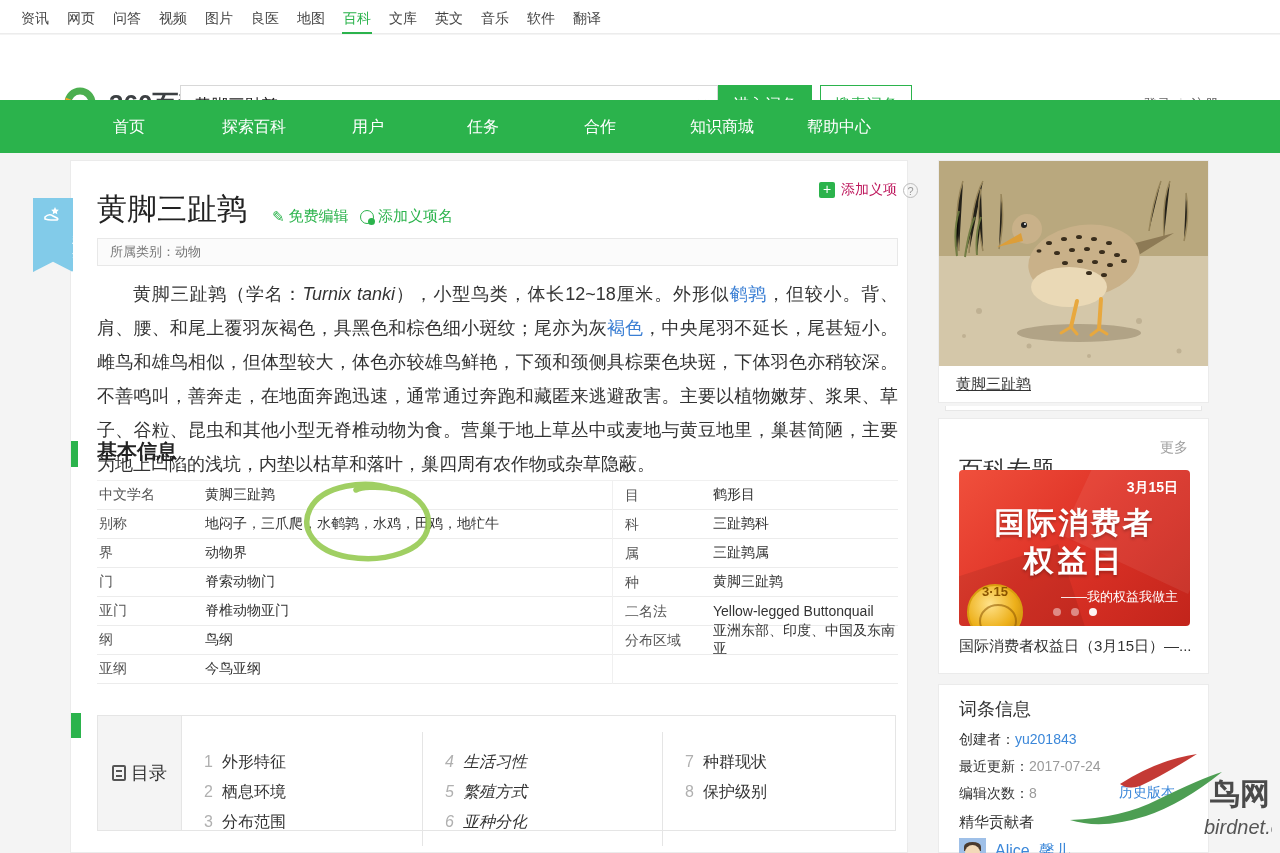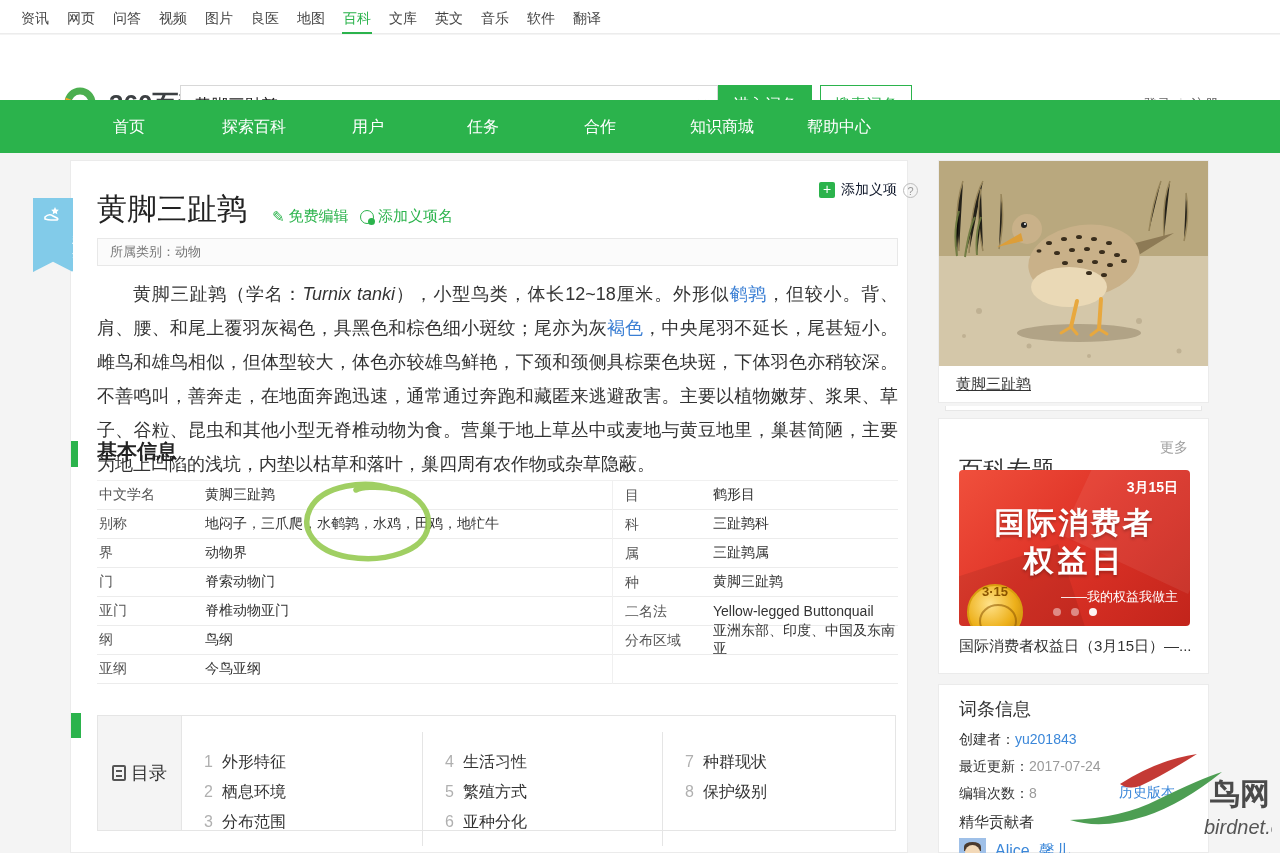--- a/index.html
+++ b/index.html
@@ -30,21 +30,21 @@
 
   
   .main-card { position:absolute; left:70px; top:160px; width:838px; height:693px; background:#fff; border:1px solid #ebebeb; }
 
   .ribbon { position:absolute; left:33px; top:198px; width:40px; height:74px; background:#82cbe9; z-index:4;
             clip-path:polygon(0 0,100% 0,100% 100%,50% 86%,0 100%); box-shadow:0 1px 3px rgba(0,0,0,.15); text-align:center; }
   .ribbon-txt { color:#fff; font-size:12px; line-height:15px; margin-top:3px;margin-left:39px; }
 
   .add-meaning { position:absolute; left:819px; top:181px; display:flex; align-items:center; z-index:2; }
   .plus-square { width:16px; height:16px; background:#2bb34c; color:#fff; font-size:14px; line-height:15px; text-align:center; border-radius:2px; cursor:pointer; }
-  .am-label { font-size:14px; color:#0f172a; margin:0 6px 0 6px; cursor:pointer; }
+  .am-label { font-size:14px; color:#be185d; margin:0 6px 0 6px; cursor:pointer; }
   .help-circle { width:15px; height:15px; border:1px solid #bbb; border-radius:50%; color:#999; font-size:11px; line-height:14px; text-align:center; cursor:pointer; }
 
   .page-title { position:absolute; left:97px; top:189px; font-size:30px; color:#222; font-weight:500; z-index:2; }
   .title-link { position:absolute; top:207px; font-size:15px; color:#2bb34c; cursor:pointer; z-index:2; display:flex; align-items:center; }
   .title-link .ic { margin-right:4px; font-size:15px; }
   .gcirc { display:inline-block; width:14px; height:14px; border:1.5px solid #2bb34c; border-radius:50%; position:relative; margin-right:4px; }
   .gcirc::after { content:""; position:absolute; right:-2px; bottom:-2px; width:7px; height:7px; background:#2bb34c; border-radius:50%; }
 
   .category-box { position:absolute; left:97px; top:238px; width:801px; height:28px; border:1px solid #e8e8e8; background:#fbfbfb; line-height:26px; padding-left:12px; font-size:13px; color:#777; z-index:2; }
 
@@ -65,21 +65,21 @@
   .annotation { position:absolute; left:296px; top:477px; z-index:3; pointer-events:none; }
 
   .section-bar2 { position:absolute; left:71px; top:713px; width:10px; height:25px; background:#2bb34c; z-index:2; }
   .toc-box { position:absolute; left:97px; top:715px; width:799px; height:116px; border:1px solid #e5e5e5; background:#fff; z-index:2; }
   .toc-label { position:absolute; left:0; top:0; width:84px; height:114px; background:#f4f4f4; border-right:1px solid #e5e5e5; display:flex; align-items:center; justify-content:center; font-size:18px; color:#333; }
   .toc-icon { display:inline-block; width:14px; height:16px; border:2px solid #555; border-radius:2px; margin-right:5px; position:relative; }
   .toc-icon::before, .toc-icon::after { content:""; position:absolute; left:2px; right:2px; height:2px; background:#555; }
   .toc-icon::before { top:3px; } .toc-icon::after { top:8px; }
   .toc-col { position:absolute; top:16px; height:114px; padding:15px 0 0 22px; }
   .toc-col.c1 { left:84px; width:240px; }
-  .toc-col.c2 { left:324px; width:240px; border-left:1px solid #e5e5e5; }
+  .toc-col.c2 { left:324px; width:240px; border-left:1px solid #e5e5e5;font-style:italic; }
   .toc-col.c3 { left:564px; width:233px; border-left:1px solid #e5e5e5; }
   .toc-item { height:30px; line-height:30px; font-size:16px; color:#333; cursor:pointer; }
   .toc-item .num { color:#b0b0b0; margin-right:9px; }
 
   
   .photo-card { position:absolute; left:938px; top:160px; width:271px; height:243px; background:#fff; border:1px solid #ebebeb; }
   .bird-photo { position:absolute; left:0; top:0; width:269px; height:205px; overflow:hidden; cursor:pointer; }
   .photo-caption { position:absolute; left:17px; top:214px; font-size:15px; color:#333; text-decoration:underline; cursor:pointer; }
   .stack-strip { position:absolute; left:945px; top:406px; width:257px; height:5px; background:#fff; border:1px solid #e7e7e7; border-top:none; }
 

